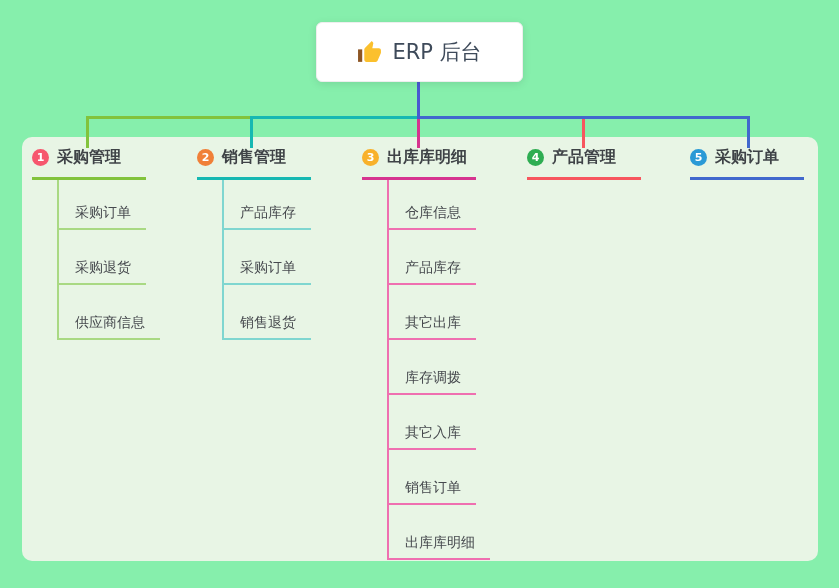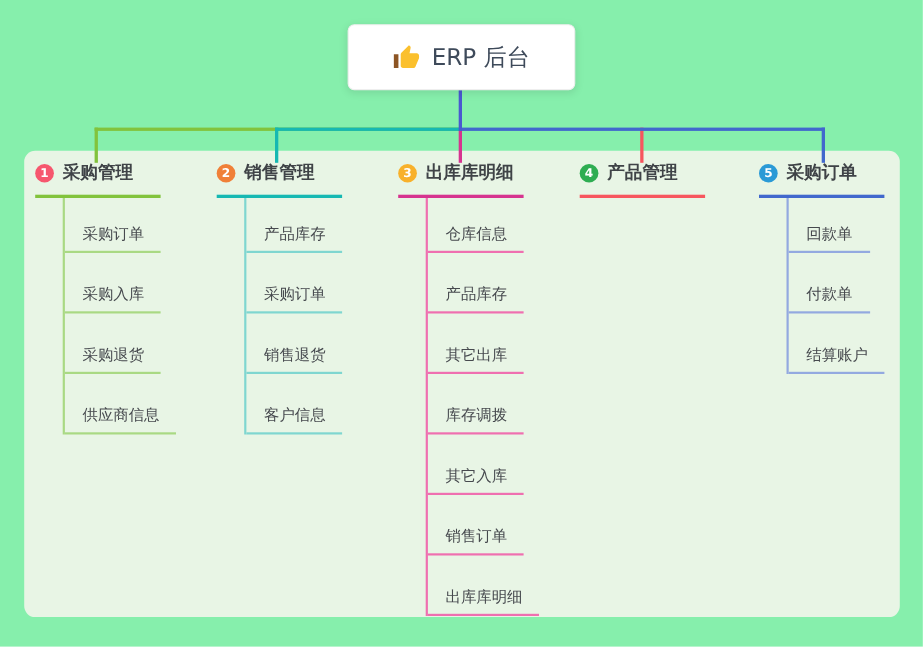--- a/index.html
+++ b/index.html
@@ -66,36 +66,34 @@
     <span>ERP 后台</span>
   </div>
 
   <div class="branch" style="left: 32px; --main: #82c33c; --light: #a9d983; --badge: #f6576e;">
     <div class="branch-heading">
       <span class="badge">1</span>
       <span>采购管理</span>
     </div>
     <div class="children">
       <div class="child">采购订单</div>
-      <div class="child">采购入库</div>
       <div class="child">采购退货</div>
       <div class="child">供应商信息</div>
     </div>
   </div>
 
   <div class="branch" style="left: 197px; --main: #16b8b2; --light: #7fd6d0; --badge: #f08038;">
     <div class="branch-heading">
       <span class="badge">2</span>
       <span>销售管理</span>
     </div>
     <div class="children">
       <div class="child">产品库存</div>
       <div class="child">采购订单</div>
       <div class="child">销售退货</div>
-      <div class="child">客户信息</div>
     </div>
   </div>
 
   <div class="branch" style="left: 362px; --main: #d6348f; --light: #ef6fb0; --badge: #f8b12b;">
     <div class="branch-heading">
       <span class="badge">3</span>
       <span>出库库明细</span>
     </div>
     <div class="children">
       <div class="child">仓库信息</div>
@@ -113,20 +111,15 @@
       <span class="badge">4</span>
       <span>产品管理</span>
     </div>
   </div>
 
   <div class="branch" style="left: 690px; --main: #4168cd; --light: #93a9e0; --badge: #2a9ad6;">
     <div class="branch-heading">
       <span class="badge">5</span>
       <span>采购订单</span>
     </div>
-    <div class="children">
-      <div class="child">回款单</div>
-      <div class="child">付款单</div>
-      <div class="child">结算账户</div>
-    </div>
   </div>
 
 </div>
 
 </body></html>

